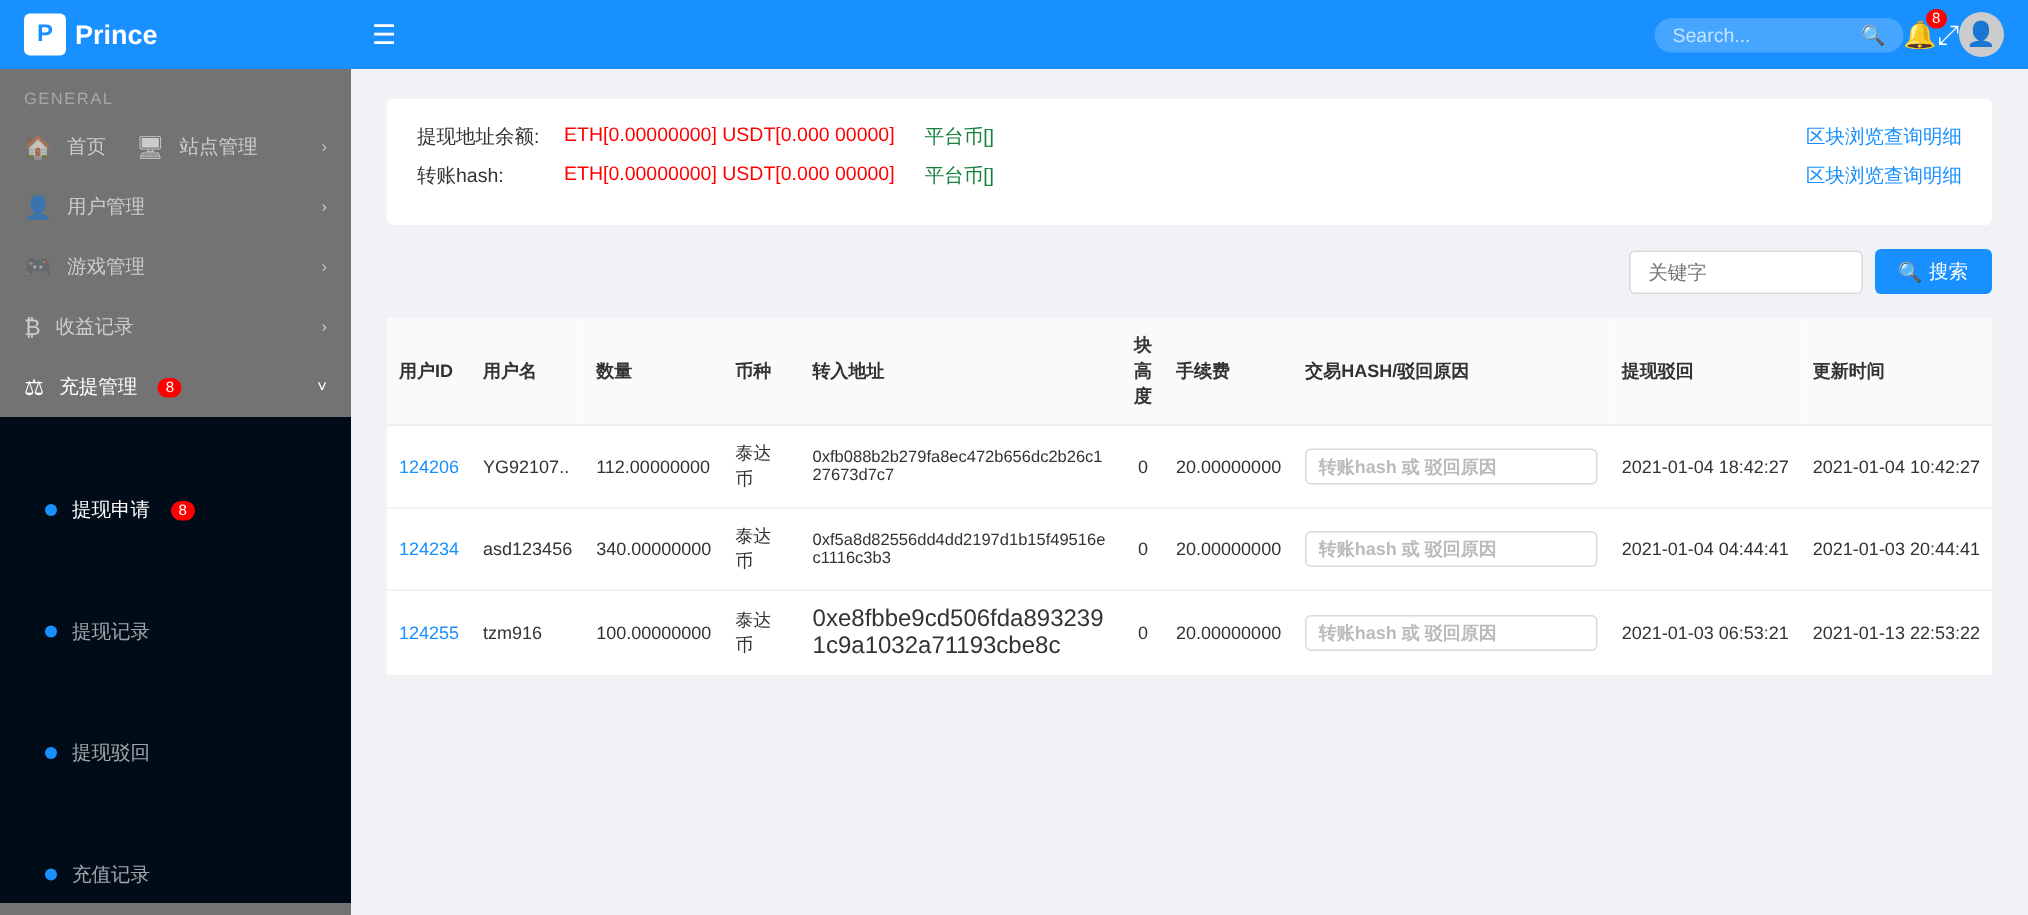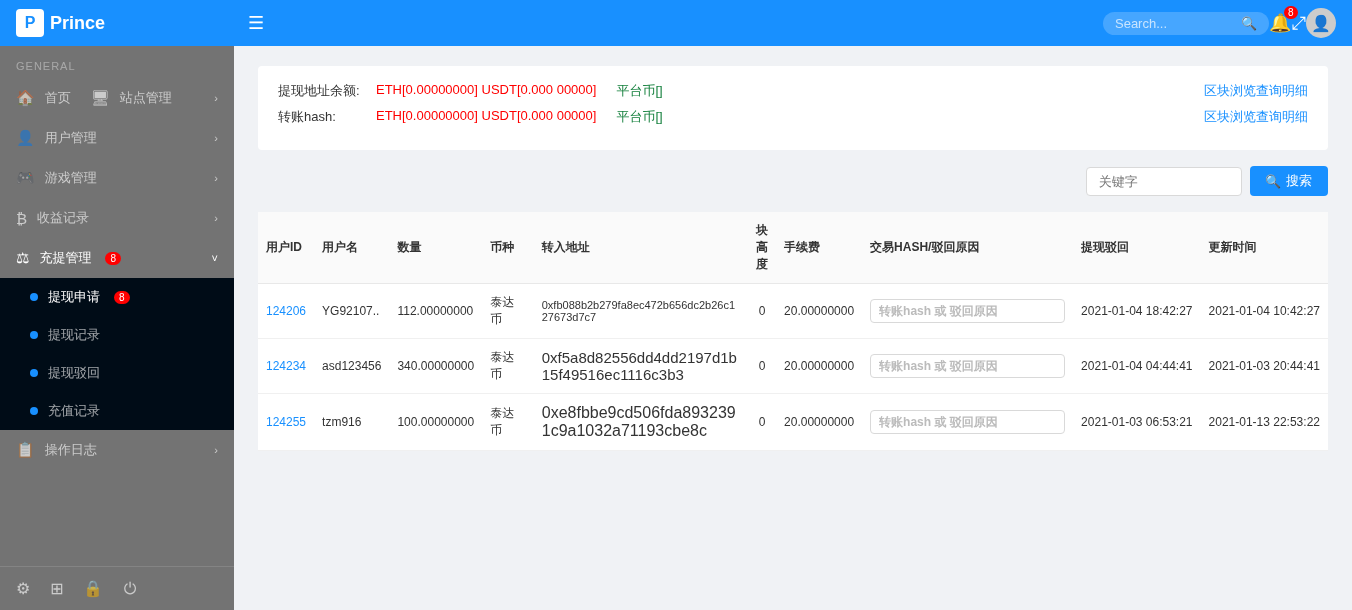--- a/index.html
+++ b/index.html
@@ -132,20 +132,21 @@
       background: #000c17;
     }
     .sidebar-sub-item {
       display: flex;
       align-items: center;
       gap: 10px;
       padding: 10px 16px 10px 30px;
       cursor: pointer;
       color: #ffffffa0;
       font-size: 13px;
+      margin-top: 43px;
     }
     .sidebar-sub-item.active-sub { color: white; }
     .dot {
       width: 8px; height: 8px;
       border-radius: 50%;
       background: #1890ff;
       flex-shrink: 0;
     }
     .badge-red {
       background: red;
@@ -418,21 +419,21 @@
       <td>20.00000000</td>
       <td><input class="hash-input" placeholder="转账hash 或 驳回原因" style="color: rgb(51, 51, 51);"></td>
       <td style="white-space:nowrap">2021-01-04 18:42:27</td>
       <td style="white-space:nowrap">2021-01-04 10:42:27</td>
     </tr>
           <tr>
       <td><span class="user-id-link">124234</span></td>
       <td>asd123456</td>
       <td>340.00000000</td>
       <td>泰达币</td>
-      <td style="font-size:15px;word-break:break-all;max-width:220px">0xf5a8d82556dd4dd2197d1b15f49516ec1116c3b3</td>
+      <td style="font-size:11px;word-break:break-all;max-width:220px">0xf5a8d82556dd4dd2197d1b15f49516ec1116c3b3</td>
       <td class="col-narrow">0</td>
       <td>20.00000000</td>
       <td><input class="hash-input" placeholder="转账hash 或 驳回原因" style=""></td>
       <td style="white-space:nowrap">2021-01-04 04:44:41</td>
       <td style="white-space:nowrap">2021-01-03 20:44:41</td>
     </tr>
           <tr>
       <td><span class="user-id-link">124255</span></td>
       <td>tzm916</td>
       <td>100.00000000</td>

